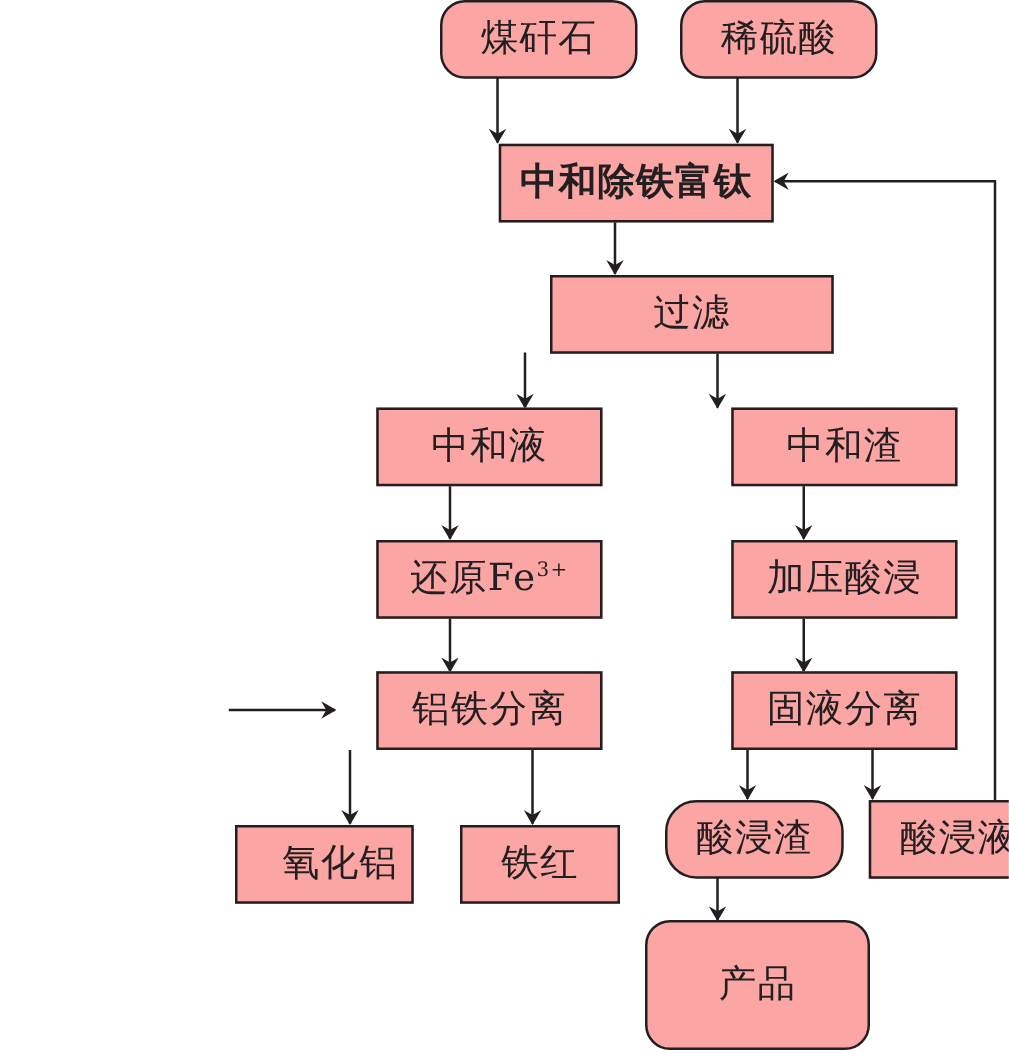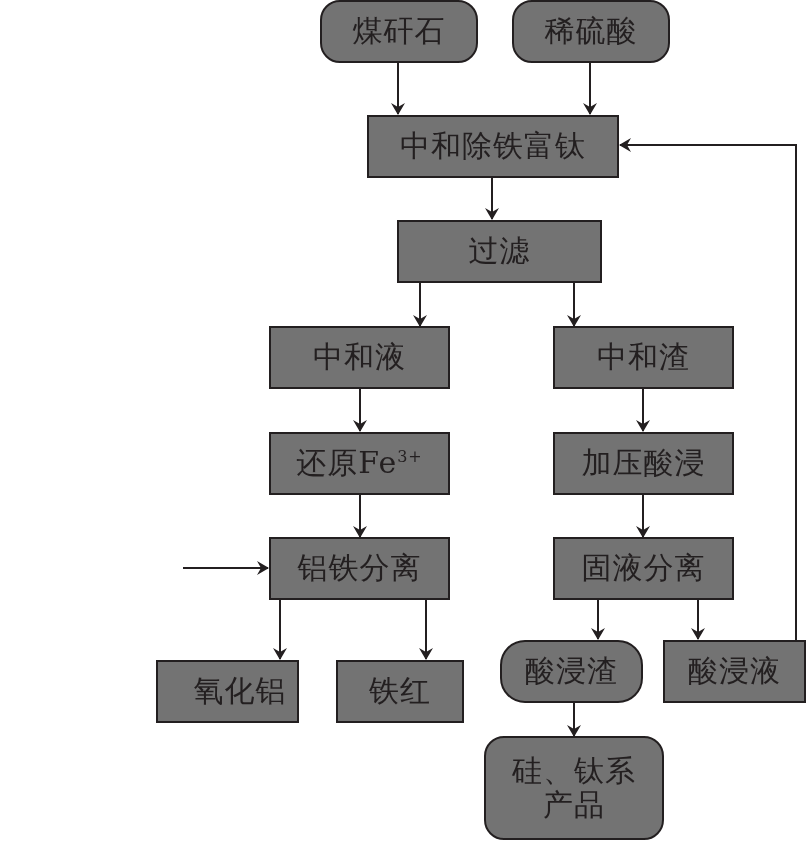--- a/index.html
+++ b/index.html
@@ -1,20 +1,20 @@
 <!DOCTYPE html>
 <html><head>
 <meta charset="utf-8">
 <style>
   html, body { margin: 0; padding: 0; background: #ffffff; }
   body { width: 807px; height: 842px; position: relative; overflow: hidden;
          font-family: "DejaVu Serif", "Liberation Serif", serif; color: #231f20; }
   .node { position: absolute; box-sizing: border-box; border: 2px solid #231f20;
-          background: #737373; display: flex; align-items: center; justify-content: center;
-          font-size: 30px; letter-spacing: 1px; text-align: center; line-height: 1.15; }
+          background: #fca5a5; display: flex; align-items: center; justify-content: center;
+          font-size: 30px; letter-spacing: 1px; text-align: center; line-height: 1.15; margin-left: 32px; }
   .node.rounded { border-radius: 20px; }
   .node sup { font-size: 16px; vertical-align: super; line-height: 0; }
   .label { position: absolute; font-size: 30px; white-space: nowrap; }
   .label sub { font-size: 17px; vertical-align: sub; line-height: 0; }
   svg.edges { position: absolute; left: 0; top: 0; }
 </style>
 </head>
 <body>
 
 <svg class="edges" width="807" height="842">
@@ -43,25 +43,25 @@
   </g>
 </svg>
 
 <div class="node rounded" style="left:320px;top:0px;width:158px;height:63px;">
   <span>煤矸石</span>
 </div>
 <div class="node rounded" style="left:512px;top:0px;width:158px;height:63px;">
   <span>稀硫酸</span>
 </div>
 
-<div class="node" style="left:367px;top:115px;width:252px;height:63px;">
+<div class="node" style="left:367px;top:115px;width:220px;height:63px;font-weight:bold;">
   <span>中和除铁富钛</span>
 </div>
 
-<div class="node" style="left:397px;top:220px;width:205px;height:63px;">
+<div class="node" style="left:408px;top:220px;width:227px;height:63px;">
   <span>过滤</span>
 </div>
 
 <div class="node" style="left:269px;top:326px;width:181px;height:63px;">
   <span>中和液</span>
 </div>
 <div class="node" style="left:553px;top:326px;width:181px;height:63px;">
   <span>中和渣</span>
 </div>
 
@@ -91,15 +91,14 @@
 </div>
 
 <div class="node" style="left:500px;top:640px;width:143px;height:63px;border-radius:25px;">
   <span>酸浸渣</span>
 </div>
 <div class="node" style="left:663px;top:640px;width:143px;height:63px;">
   <span>酸浸液</span>
 </div>
 
 <div class="node rounded" style="left:484px;top:736px;width:180px;height:104px;flex-direction:column;">
-  <div>硅、钛系</div>
   <div>产品</div>
 </div>
 
 </body></html>

